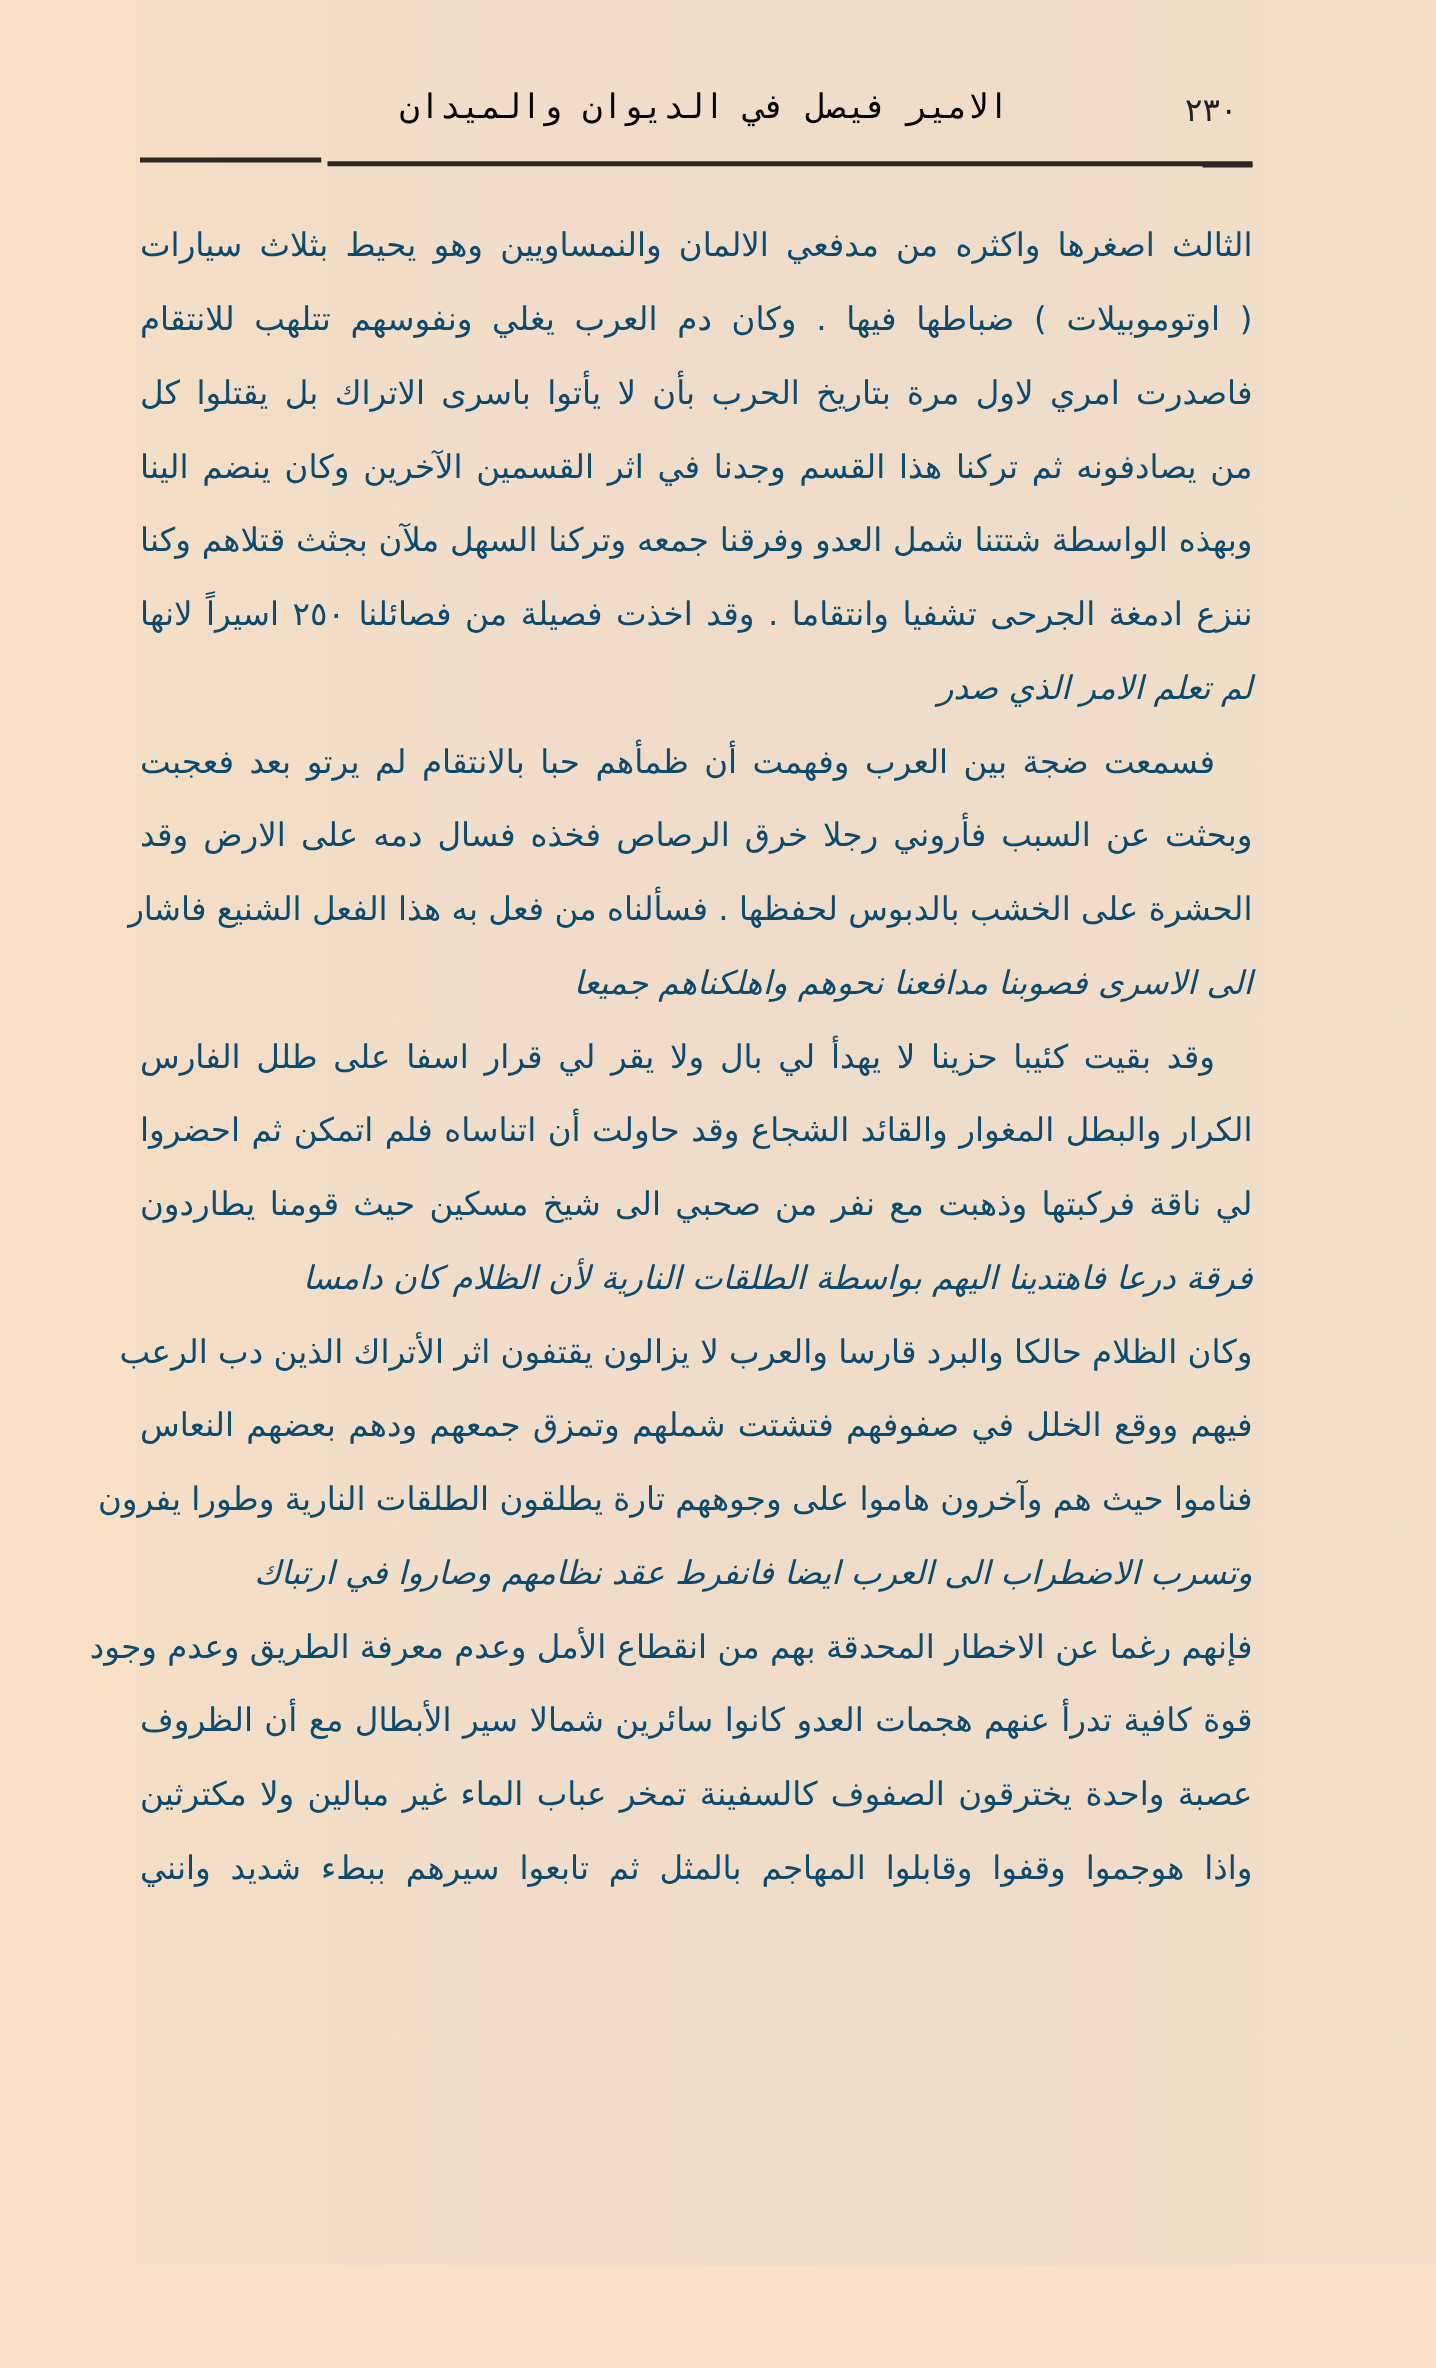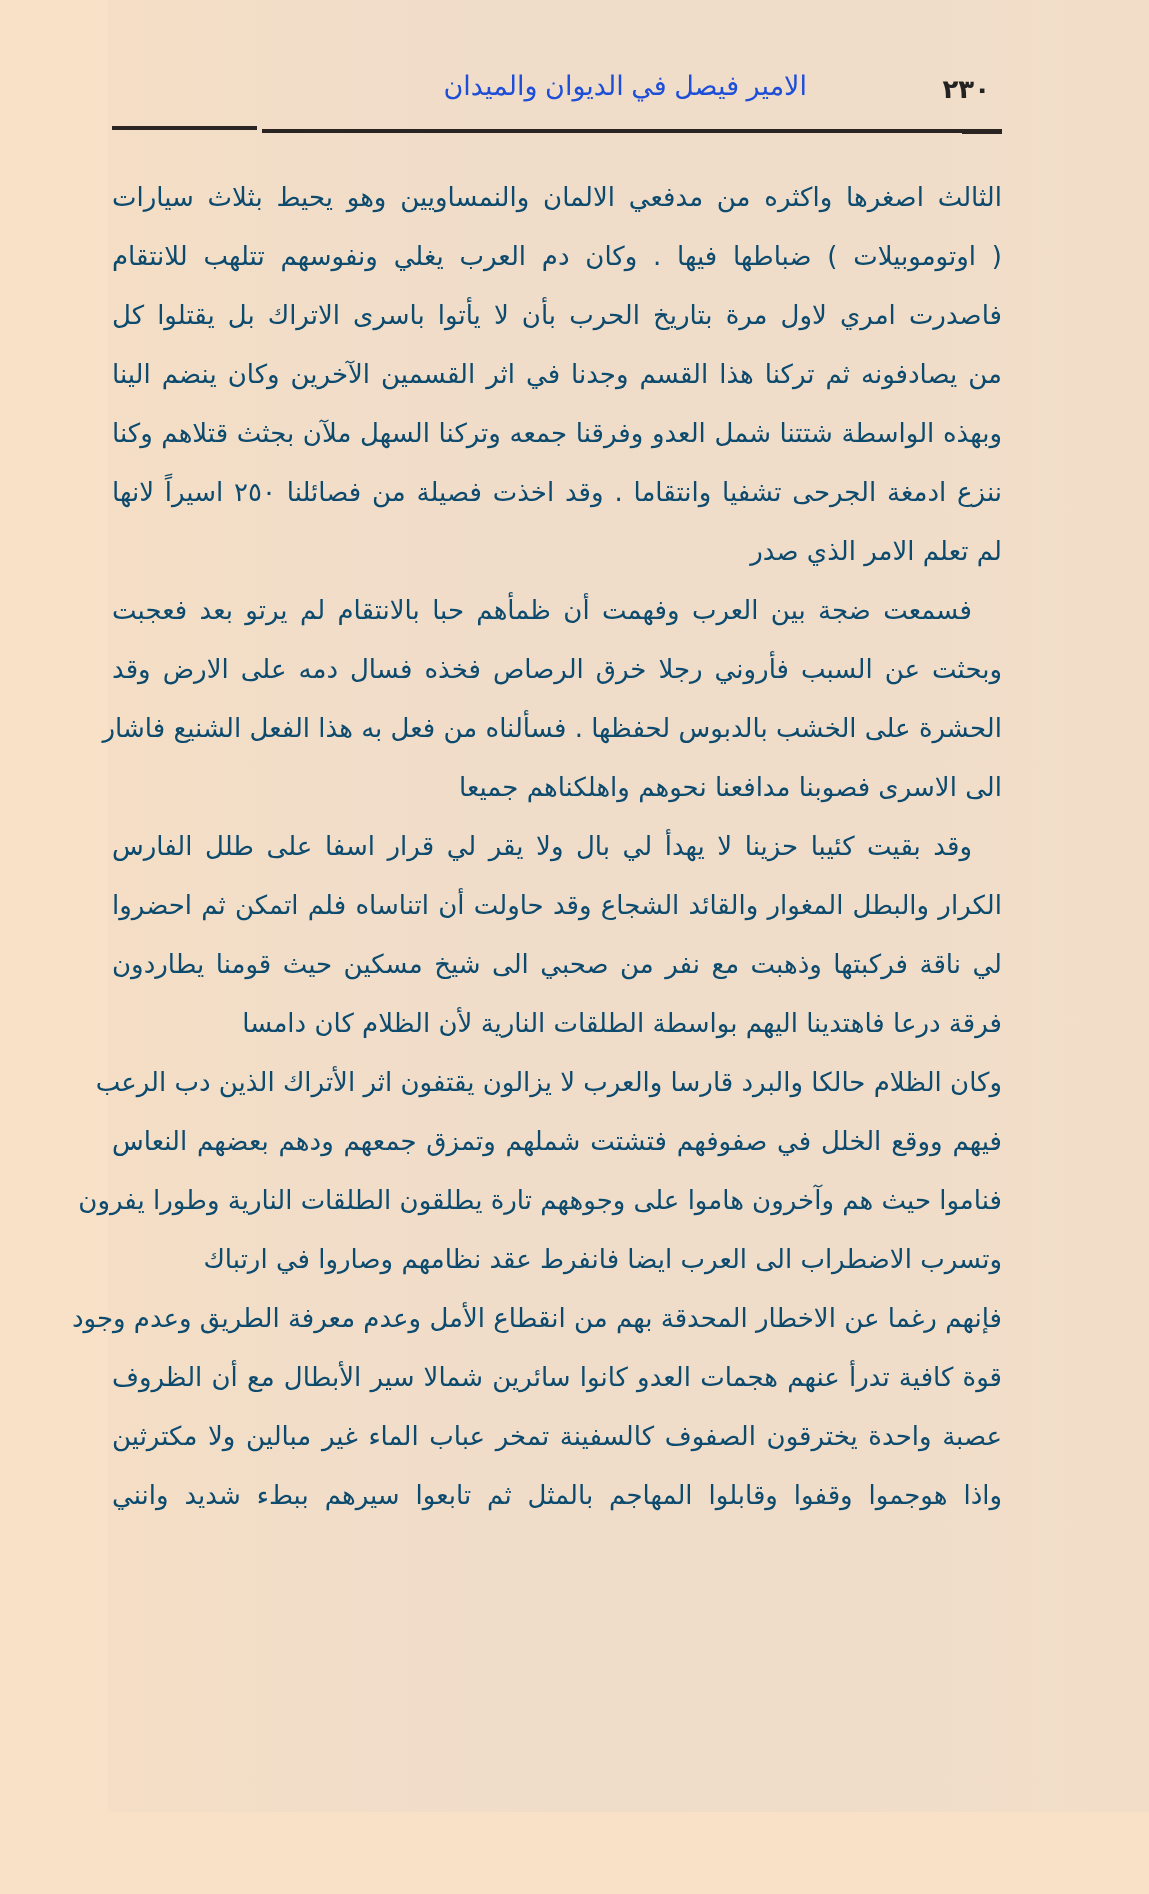--- a/index.html
+++ b/index.html
@@ -30,29 +30,28 @@
       height: 44px;
       direction: rtl;
     }
     .page-number {
       position: absolute;
       right: 12px;
       top: 6px;
       font-size: 26px;
       color: #222;
       font-family: "DejaVu Sans", sans-serif;
-      font-weight: bold;
     }
     .running-title {
       position: absolute;
       right: 195px;
       top: 2px;
       font-size: 27px;
-      color: #1d4ed8;
-      font-family: Liberation Sans, sans-serif;
+      color: #000000;
+      font-family: Liberation Mono, monospace;
     }
     .head-rule {
       position: absolute;
       top: 126px;
       height: 4px;
       background: #2a2522;
     }
     .head-rule.short { left: 112px; width: 145px; }
     .head-rule.long { left: 262px; width: 740px; height: 4px; top: 129px; }
     .head-rule.long::after {
@@ -74,20 +73,21 @@
       height: 59px;
       line-height: 59px;
       font-size: 26px;
       white-space: nowrap;
       text-align: justify;
       text-align-last: justify;
       font-family: "DejaVu Sans", sans-serif;
     }
     .line.last {
       text-align-last: right;
+      font-style: italic;
     }
     .line.indent {
       padding-right: 30px;
     }
   </style>
 </head>
 <body>
 
 <div class="scan-page"></div>
 

